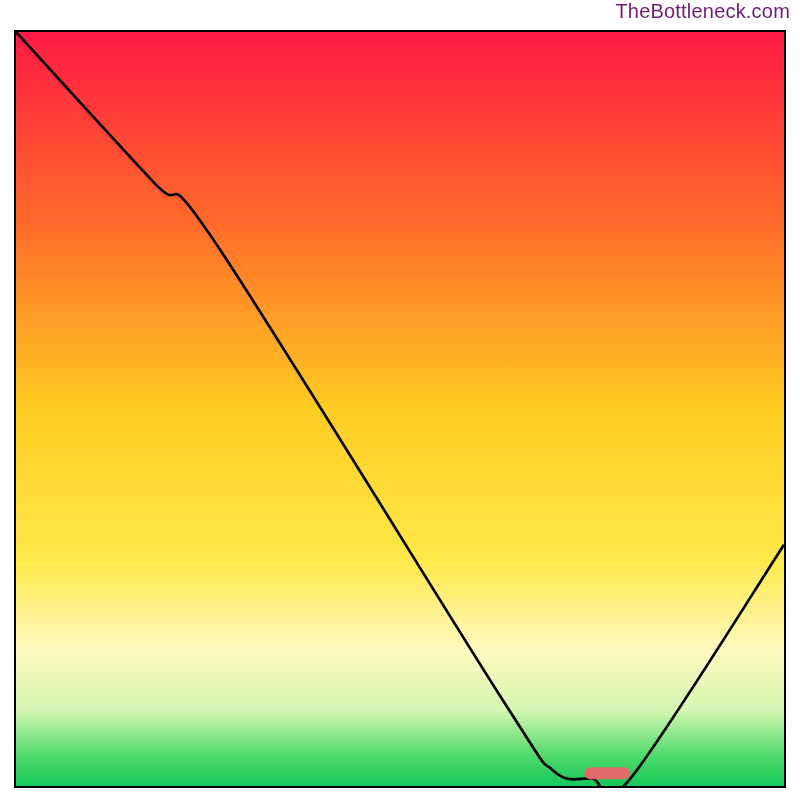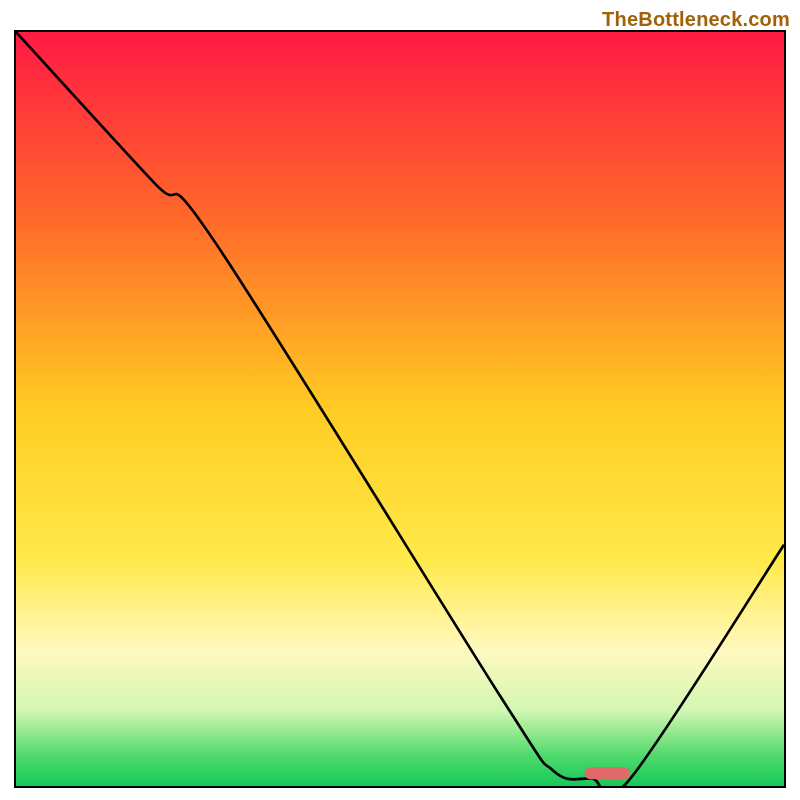--- a/index.html
+++ b/index.html
@@ -10,25 +10,25 @@
     background: #ffffff;
     font-family: Arial, Helvetica, sans-serif;
   }
   .container {
     position: relative;
     width: 800px;
     height: 800px;
   }
   .wm {
     position: absolute;
-    top: 8px;
+    top: 0;
     right: 10px;
     font-size: 20px;
-    color: #a16207;
-    font-weight: 700;
+    color: #701a75;
+    font-weight: 400;
     letter-spacing: 0.2px;
   }
   .plot-frame {
     position: absolute;
     left: 14px;
     top: 30px;
     width: 772px;
     height: 758px;
     border: 2px solid #000;
     box-sizing: border-box;

